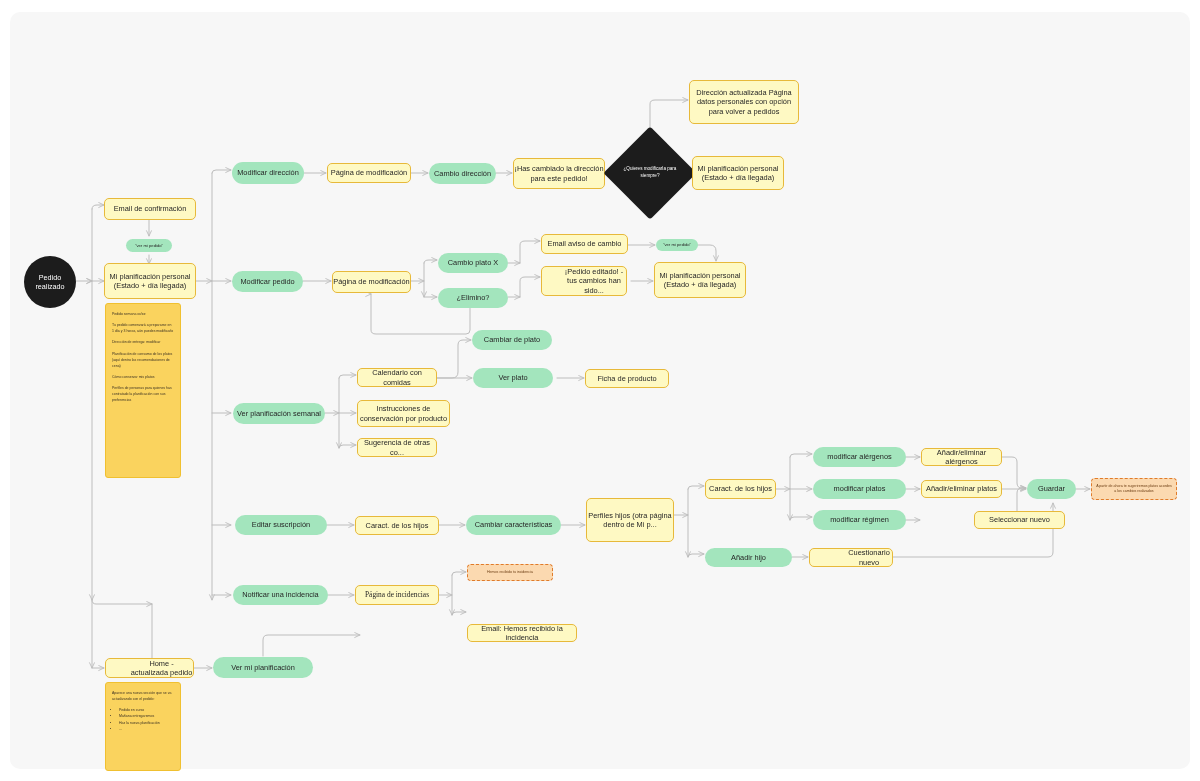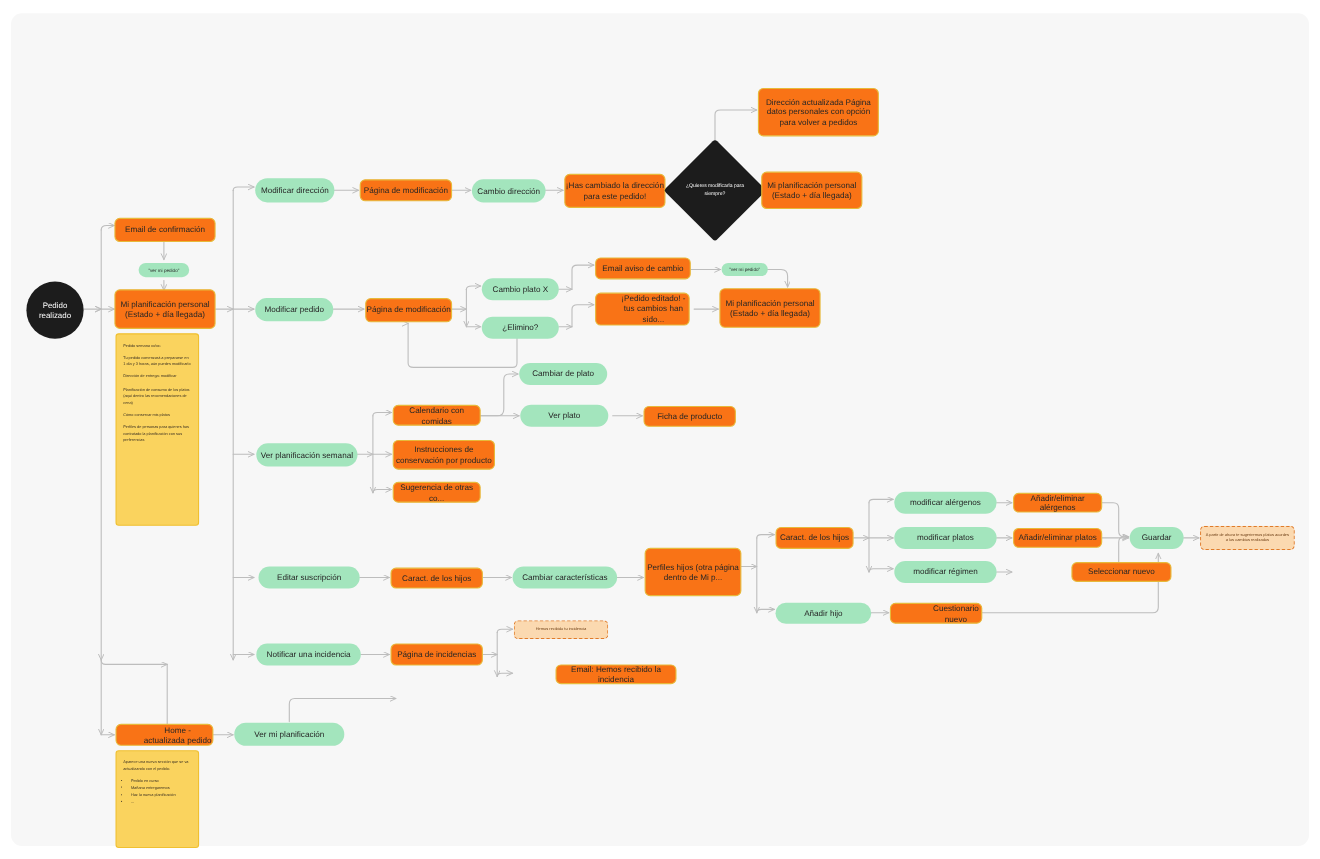--- a/index.html
+++ b/index.html
@@ -5,21 +5,21 @@
 <style>
   html,body{margin:0;padding:0;background:#ffffff;}
   body{font-family:"Liberation Sans","DejaVu Sans",sans-serif;}
   #page{position:relative;width:1200px;height:781px;background:#ffffff;overflow:hidden;}
   #canvas{position:absolute;left:10px;top:12px;width:1180px;height:757px;
           background:#f7f7f7;border-radius:10px;}
   #svg{position:absolute;left:0;top:0;width:1200px;height:781px;}
   .node{position:absolute;box-sizing:border-box;display:flex;align-items:center;
         justify-content:center;text-align:center;color:#262626;line-height:1.28;}
   
-  .y{background:#f97316;border:1.6px solid #e7b93a;border-radius:5px;font-size:7.4px;}
+  .y{background:#fef9c3;border:1.6px solid #e7b93a;border-radius:5px;font-size:7.4px;}
   
   .g{background:#a3e5bd;border-radius:14px;font-size:7.4px;}
   
   .note{background:#fad35e;border:1.4px solid #f0c030;border-radius:3px;
         font-size:3.5px;line-height:1.75;text-align:left;display:block;
         padding:7px 6px;color:#3c3223;overflow:hidden;}
   .note p{margin:0 0 5px 0;}
   .note ul{margin:0;padding-left:7px;}
   .note li{margin:0;}
   
@@ -206,23 +206,23 @@
   <div class="node y" style="left:921px;top:480px;width:81px;height:18px;">Añadir/eliminar platos</div>
   <div class="node y" style="left:974px;top:511px;width:91px;height:18px;">Seleccionar nuevo</div>
 
   <div class="node g" style="left:705px;top:548px;width:87px;height:19px;">Añadir hijo</div>
   <div class="node y" style="left:809px;top:548px;width:84px;height:19px;padding-left:36px;">Cuestionario nuevo</div>
 
   <div class="node g" style="left:1027px;top:479px;width:49px;height:20px;text-align:right;">Guardar</div>
   <div class="node dash" style="left:1091px;top:478px;width:86px;height:22px;padding:0 3px;">A partir de ahora te sugeriremos platos acordes a los cambios realizados</div>
 
   <div class="node g" style="left:233px;top:585px;width:95px;height:20px;">Notificar una incidencia</div>
-  <div class="node y" style="left:355px;top:585px;width:84px;height:20px;">Página de incidencias</div>
+  <div class="node y" style="left:355px;top:585px;width:84px;height:20px;font-family:Liberation Serif, serif;">Página de incidencias</div>
   <div class="node dash" style="left:467px;top:564px;width:86px;height:17px;">Hemos recibido tu incidencia</div>
-  <div class="node y" style="left:467px;top:604px;width:110px;height:18px;margin-left:38px;">Email: Hemos recibido la incidencia</div>
+  <div class="node y" style="left:467px;top:624px;width:110px;height:18px;">Email: Hemos recibido la incidencia</div>
 
   <div class="node y" style="left:105px;top:658px;width:89px;height:20px;padding-left:24px;">Home - actualizada pedido</div>
   <div class="node g" style="left:213px;top:657px;width:100px;height:21px;">Ver mi planificación</div>
 
   <div class="note" style="position:absolute;left:105px;top:682px;width:62px;height:73px;">
     <p>Aparece una nueva sección que se va actualizando con el pedido:</p>
     <ul>
       <li>Pedido en curso</li>
       <li>Mañana entregaremos</li>
       <li>Haz la nueva planificación</li>

